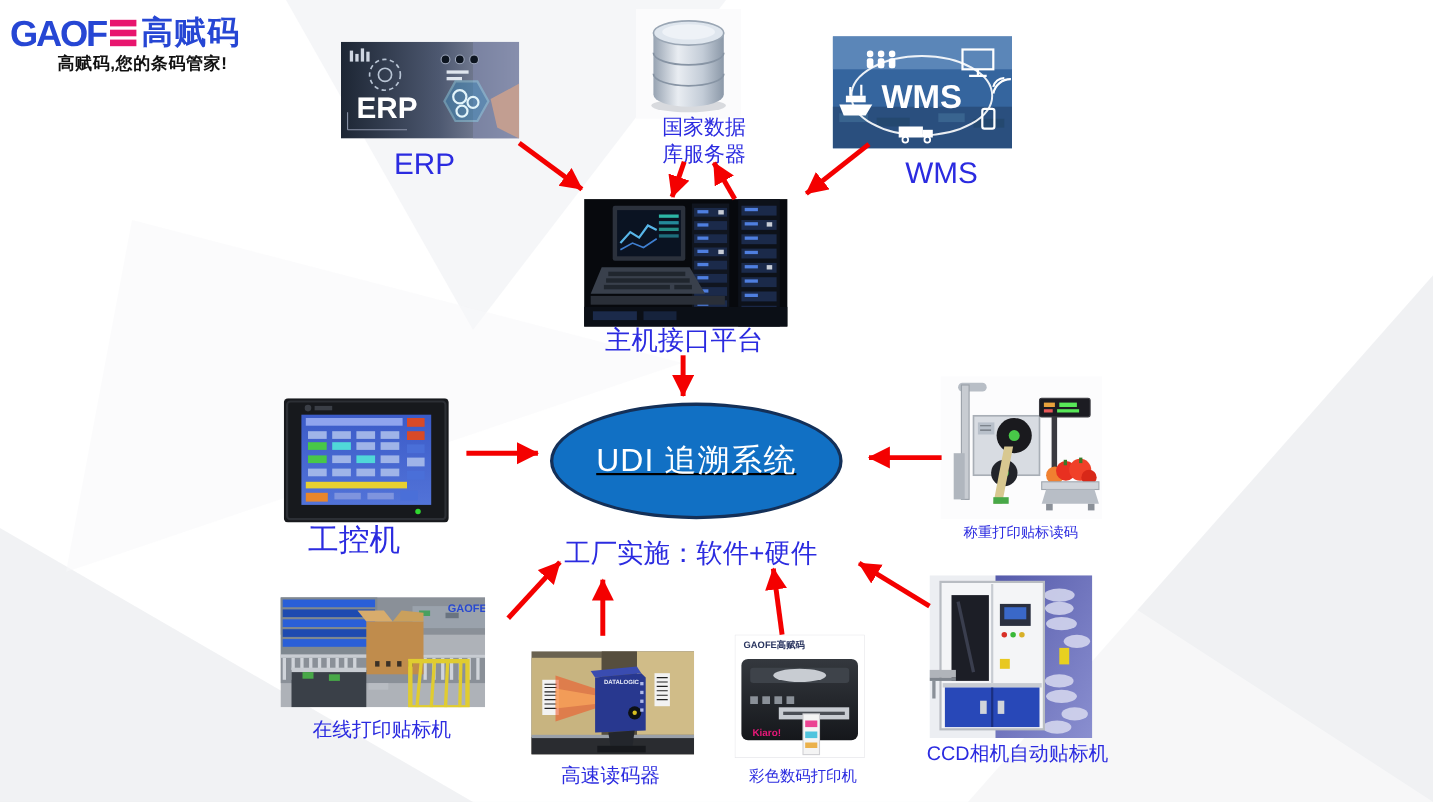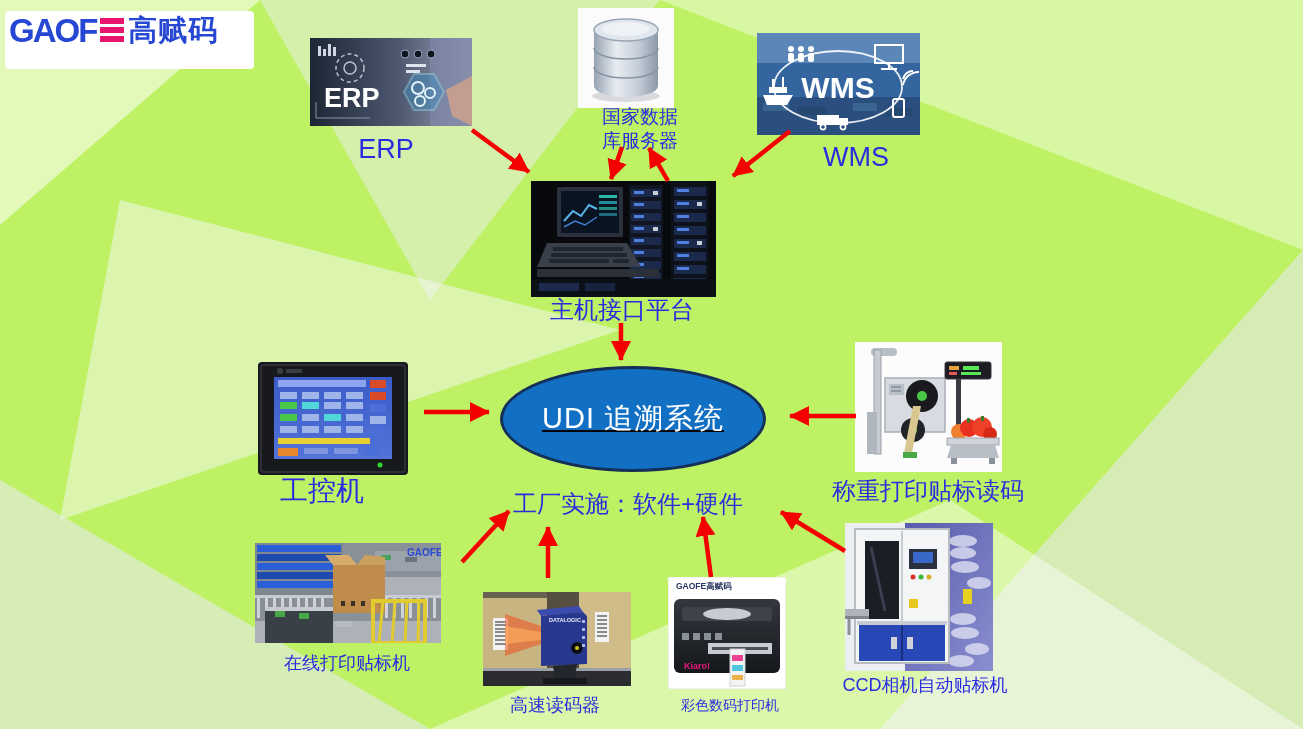--- a/index.html
+++ b/index.html
@@ -2,21 +2,21 @@
 <html style="--label-blue: #2b2be0; --arrow-red: #f40000; --title-red: #ff0000; --ellipse-fill: #1170c4; --ellipse-border: #143058; --logo-blue: #2646d4; --logo-pink: #e8156e;"><head>
 <meta charset="utf-8">
 <style>
   :root{
     --label-blue:#2b2be0; --arrow-red:#f40000; --title-red:#ff0000;
     --ellipse-fill:#1170c4; --ellipse-border:#143058;
     --logo-blue:#2646d4; --logo-pink:#e8156e;
   }
   html,body{margin:0;padding:0;}
   body{font-family:"Liberation Sans","DejaVu Sans",sans-serif;background:#dfe0e4;}
-  #canvas{position:relative;width:1303px;height:729px;overflow:hidden;background:#bef264;}
+  #canvas{position:relative;width:1303px;height:729px;overflow:hidden;background:#ffffff;}
   .abs{position:absolute;}
   .img{position:absolute;z-index:2;}
   .img svg{display:block;width:100%;height:100%;}
   .lbl{position:absolute;z-index:3;color:var(--label-blue);text-align:center;
        white-space:nowrap;transform:translateX(-50%);line-height:1.25;}
   #facets{position:absolute;left:0;top:0;z-index:0;}
   #arrow-layer{position:absolute;left:0;top:0;z-index:6;pointer-events:none;}
   #logo-box{left:5px;top:11px;width:249px;height:58px;background:#ffffff;border-radius:4px;
             z-index:4;padding:2px 4px;box-sizing:border-box;}
   .logo-row1{display:flex;align-items:center;gap:2px;height:34px;}
@@ -50,20 +50,21 @@
   <div id="logo-box" class="abs">
     <div class="logo-row1">
       <span class="logo-latin">GAOF</span>
       <span class="logo-bars">
           <i></i>
           <i></i>
           <i></i>
         </span>
       <span class="logo-cn">高赋码</span>
     </div>
+    <div class="logo-tagline">高赋码,您的条码管家!</div>
   </div>
 
   <div class="img" style="left:310px;top:38px;width:162px;height:88px;">
     <svg viewBox="0 0 162 88">
       <defs>
         <linearGradient id="erpbg" x1="0" y1="0" x2="1" y2="0">
           <stop offset="0" stop-color="#1d2634"></stop>
             <stop offset=".55" stop-color="#4d5870"></stop>
             <stop offset="1" stop-color="#9aa0b4"></stop>
         </linearGradient>
@@ -317,21 +318,21 @@
         <circle cx="135" cy="92" r="7" fill="#d82818"></circle>
         <rect x="112" y="76" width="3" height="5" fill="#3a7a28"></rect>
           <rect x="126" y="74" width="3" height="5" fill="#3a7a28"></rect>
       </g>
       <rect x="92" y="96" width="52" height="7" fill="#d0d4da" stroke="#a0a6ae"></rect>
       <polygon points="96,103 140,103 144,116 92,116" fill="#b8bec6"></polygon>
       <rect x="96" y="116" width="6" height="6" fill="#8a9098"></rect>
         <rect x="134" y="116" width="6" height="6" fill="#8a9098"></rect>
     </svg>
   </div>
-  <div class="lbl" style="left:928px;top:476px;font-size:24px;">称重打印贴标读码</div>
+  <div class="lbl" style="left:928px;top:476px;font-size:13px;">称重打印贴标读码</div>
 
   <div class="img" style="left:255px;top:543px;width:186px;height:100px;">
     <svg viewBox="0 0 186 100">
       <rect width="186" height="100" fill="#aeb2b8"></rect>
       <rect x="0" y="0" width="186" height="34" fill="#8a9098"></rect>
       <g>
         <rect x="0" y="0" width="88" height="52" fill="#7f8890"></rect>
         <rect x="2" y="2" width="84" height="7" fill="#2a5fd8"></rect>
           <rect x="2" y="11" width="84" height="7" fill="#1e4ab0"></rect>
         <rect x="2" y="20" width="84" height="7" fill="#2a5fd8"></rect>

